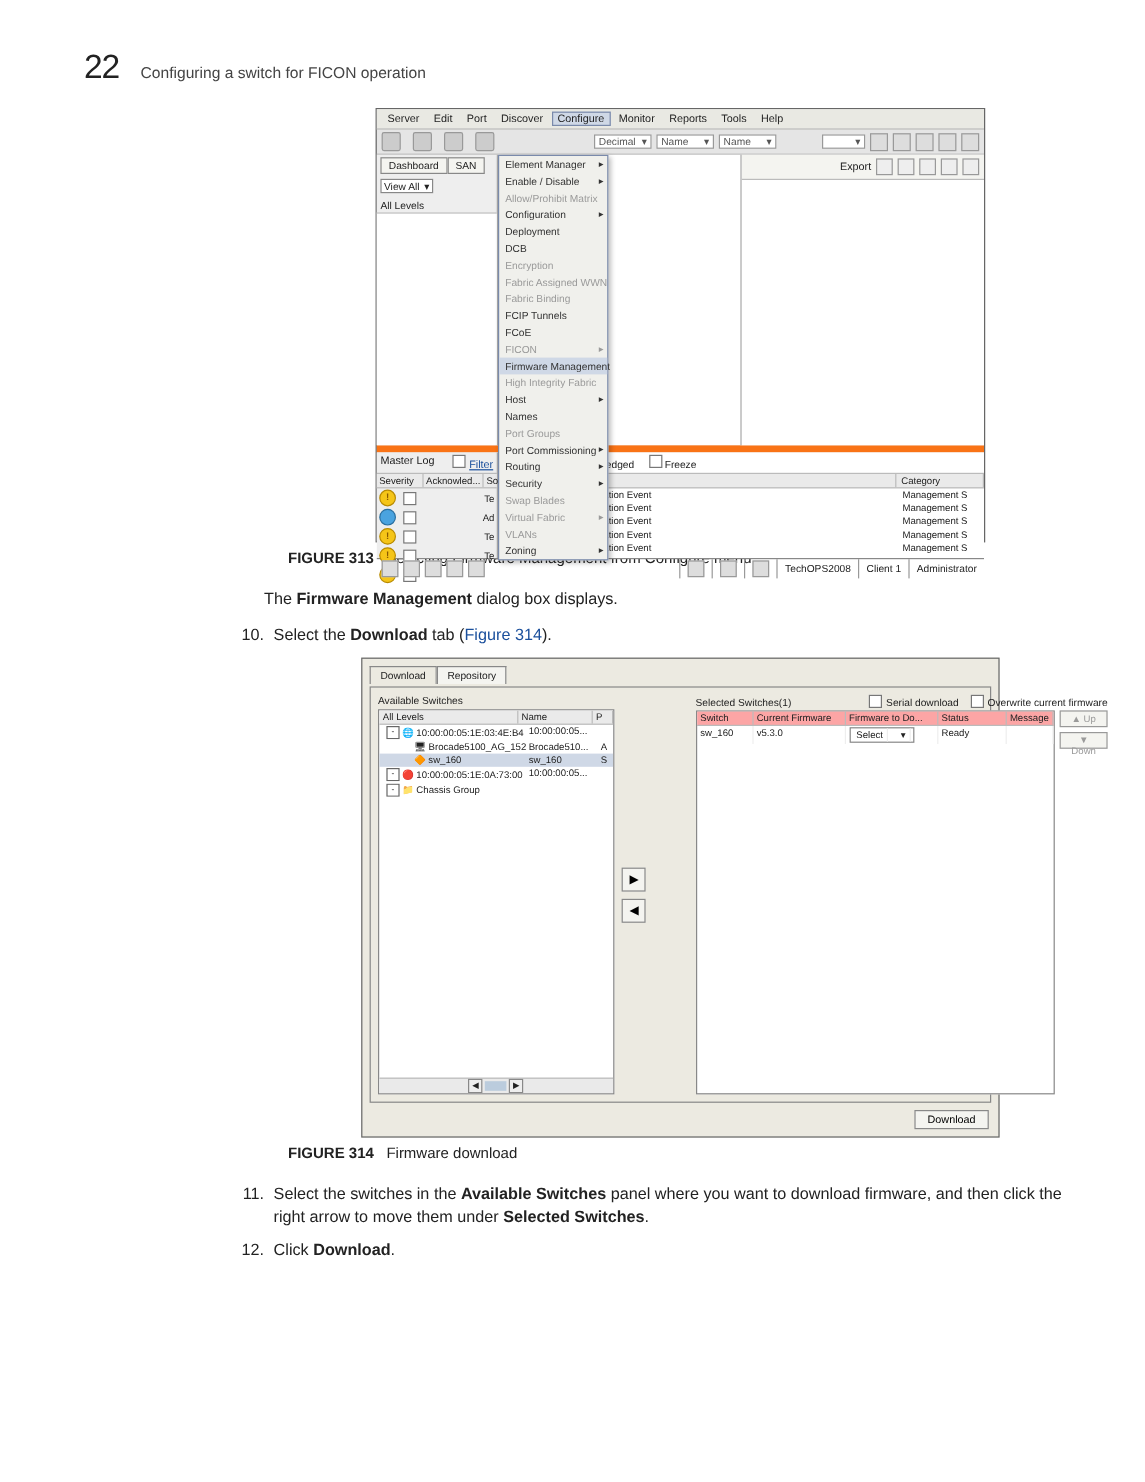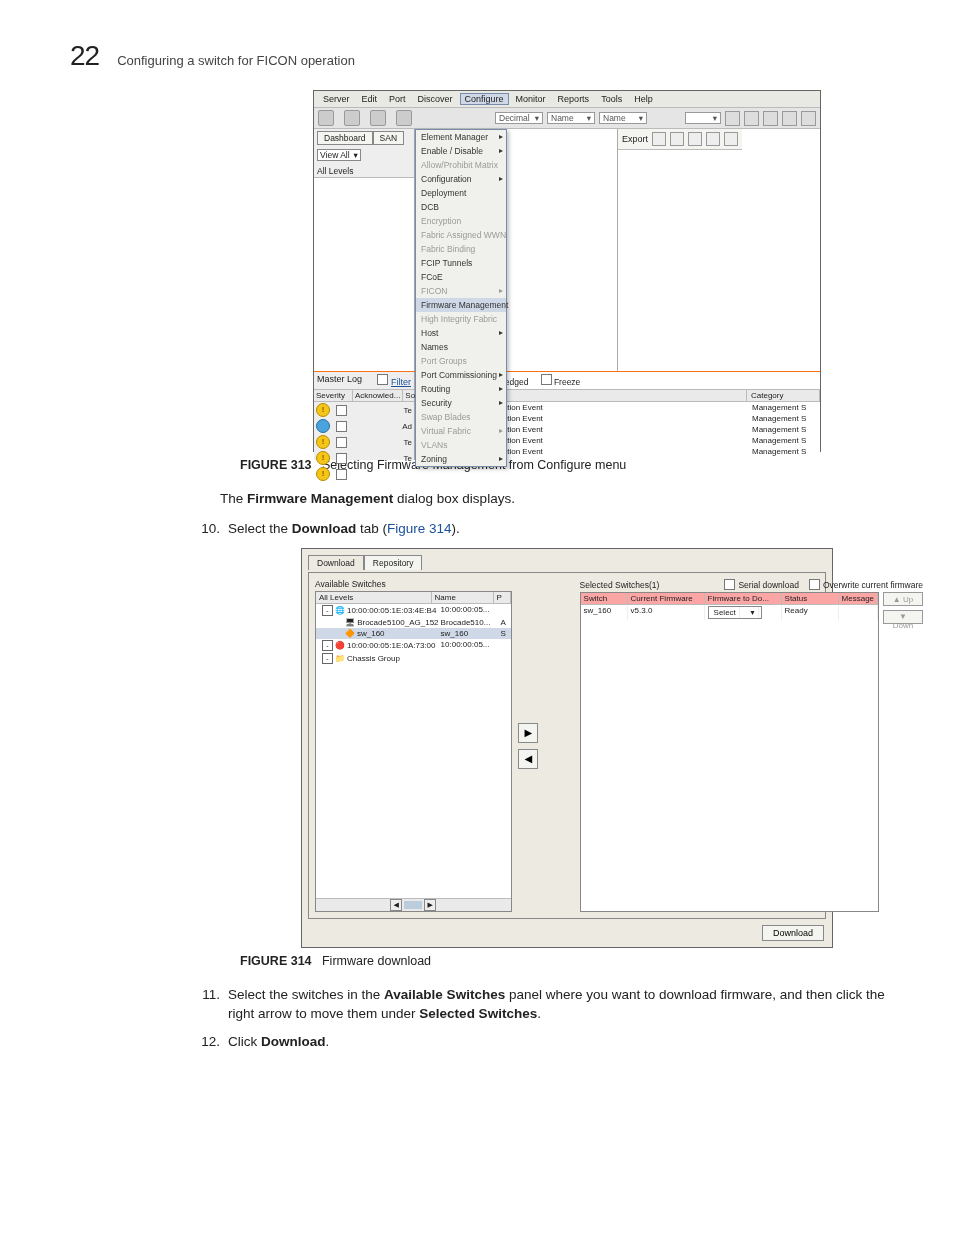--- a/index.html
+++ b/index.html
@@ -35,24 +35,24 @@
   .tabbtn.sel{}
   .vll { display:flex; gap:2px; padding:2px 3px 4px 3px; align-items:center;}
   .vll .combo { border:1px solid #888; background:#fff; padding:0 2px; font-size:8.5px; display:flex; align-items:center; gap:4px;}
   .lvlbl { padding:1px 3px; font-size:8.5px; border-bottom:0;}
   .canvas { flex:1; background:#fff; position:relative; border-right:1px solid #aaa;}
   .dropdown { position:absolute; left:0; top:0; width:90px; background:#f0f0ec; border:1px solid #7a8aab; box-shadow:2px 2px 4px rgba(0,0,0,.25);}
   .dropdown div { padding:2px 5px; font-size:8.5px; white-space:nowrap; color:#333; position:relative;}
   .dropdown div.dis { color:#9a9a9a; }
   .dropdown div.sub::after{content:"▸"; position:absolute; right:3px; font-size:8px;}
   .dropdown div.hl { background:#cfd8e6; }
-  .rightpane { flex:1; background:#fff; display:flex; }
+  .rightpane { flex:1; background:#fff; display:flex; flex-direction:column;}
   .rp-top { height:20px; background:#f4f4f0; border-bottom:1px solid #bbb; display:flex; justify-content:flex-end; align-items:center; gap:4px; padding:0 4px;}
   .rp-top .sm{ width:12px; height:12px; border:1px solid #999; background:#eee;}
-  .bottom { height:88px; border-top:1px solid #f97316; display:flex; }
+  .bottom { height:88px; border-top:6px solid #f97316; display:flex; }
   .bot-left { width:100px; border-right:1px solid #aaa; background:#eee; display:flex; flex-direction:column;}
   .ml-tabs{display:flex; justify-content:space-between; padding:2px 3px; border-bottom:1px solid #bbb;}
   .ml-tabs .filter{color:#1a4f9c; text-decoration:underline;}
   .ml-hdr{display:flex; font-size:8px; border-bottom:1px solid #bbb; background:#eaeaea;}
   .ml-hdr span{padding:1px 2px; border-right:1px solid #bbb;}
   .ml-row{display:flex; align-items:center; font-size:8px; padding:1px 2px; gap:6px;}
   .sev{width:12px; height:12px; border-radius:50%; display:inline-block;}
   .sev.warn{background:#f5c518; border:1px solid #b88a00;}
   .sev.warn::before{content:"!"; color:#8a5a00; font-weight:bold; font-size:8px; display:block; text-align:center; line-height:11px;}
   .sev.info{background:#4aa3df; border:1px solid #2a6fa0;}
@@ -290,20 +290,41 @@
                   <span style="flex:0 0 64px">Management S</span>
                 </div>
                 <div class="br-row">
                   <span style="flex:0 0 54px">10.25.224.20</span>
                   <span style="flex:1">Application Event</span>
                   <span style="flex:0 0 64px">Management S</span>
                 </div>
               </div>
           </div>
         </div>
+        <div class="status313">
+          <div class="left-icos">
+            <span class="sico"></span>
+            <span class="sico"></span>
+            <span class="sico"></span>
+            <span class="sico"></span>
+            <span class="sico"></span>
+          </div>
+          <span class="cell">
+              <span class="sico"></span>
+            </span>
+          <span class="cell">
+              <span class="sico"></span>
+            </span>
+          <span class="cell">
+              <span class="sico"></span>
+            </span>
+          <span class="cell">TechOPS2008</span>
+          <span class="cell">Client 1</span>
+          <span class="cell">Administrator</span>
+        </div>
       </div>
     </div>
     <div class="fig-cap">
       <b>FIGURE 313</b>&nbsp;&nbsp;&nbsp;<span>Selecting Firmware Management from Configure menu</span>
     </div>
 
     <p class="txt">
       <span>The </span><span class="bold">Firmware Management</span><span> dialog box displays.</span>
     </p>
   </div>

